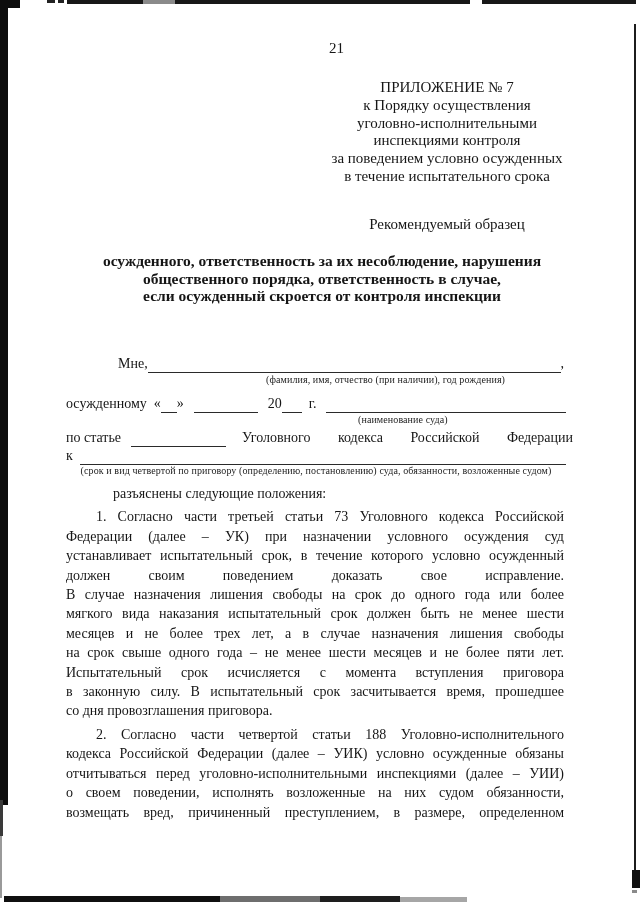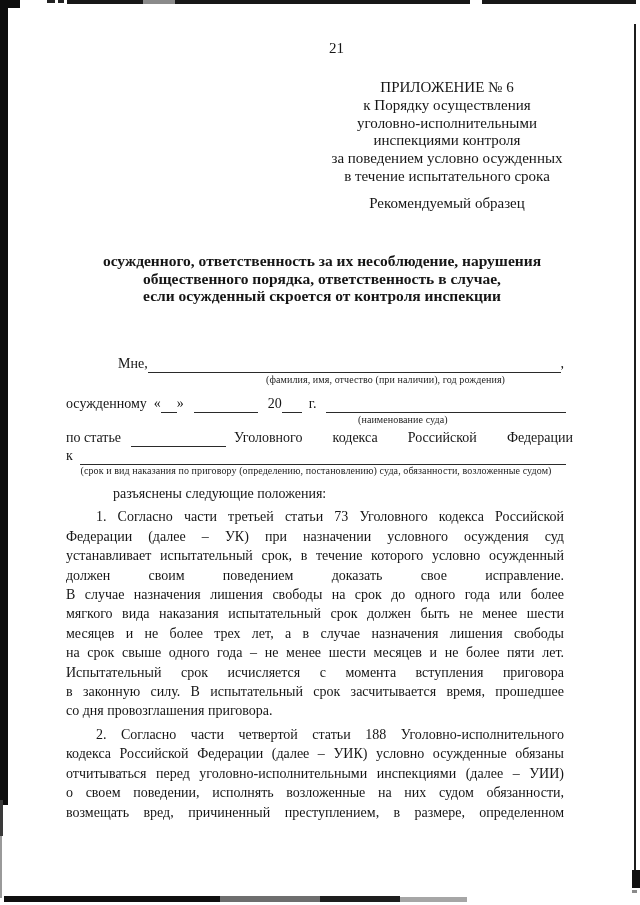--- a/index.html
+++ b/index.html
@@ -25,35 +25,35 @@
   .right-end{left:632px;top:870px;width:8px;height:18px;background:#111;}
   .right-dash{left:632px;top:890px;width:5px;height:3px;background:#8a8a8a;}
   .bot1{left:4px;top:896px;width:216px;height:6px;background:#101010;}
   .bot2{left:220px;top:896px;width:100px;height:6px;background:#6e6e6e;}
   .bot3{left:320px;top:896px;width:80px;height:6px;background:#1e1e1e;}
   .bot4{left:400px;top:897px;width:67px;height:5px;background:#a6a6a6;}
   
   .pagenum{position:absolute;left:329px;top:40px;font-size:15px;}
   .appendix{position:absolute;left:282px;top:79px;width:330px;text-align:center;
             font-size:15px;line-height:17.8px;}
-  .appendix .note{margin-top:9px;}
+  .appendix .note{margin-top:30px;}
   .heading{position:absolute;left:62px;top:252px;width:520px;text-align:center;
            font-weight:bold;font-size:15.5px;line-height:17.7px;}
   
   .frow{position:absolute;display:flex;align-items:flex-end;font-size:14px;line-height:19px;}
   .frow .lbl{white-space:pre;}
   .blank{border-bottom:1.4px solid #2a2a2a;height:4px;display:block;}
   .grow{flex:1 1 auto;}
   .row1{left:118px;top:354px;width:446px;}
   .row2{left:66px;top:394px;width:500px;text-align:right;}
   .row3{left:66px;top:428px;width:507px;}
   .row4{left:66px;top:446px;width:500px;}
   .b16{width:16px;} .b64{width:64px;} .b20{width:20px;} .b95{width:95px;}
   .sp{width:7px;} .sp2{width:10px;}
-  .just{flex:1 1 auto;text-align:justify;text-align-last:justify;margin-left:8px;}
+  .just{flex:1 1 auto;text-align:justify;text-align-last:justify;margin-left:16px;}
   .cap{position:absolute;font-size:10px;color:#222;letter-spacing:0.1px;}
   .cap1{left:266px;top:374px;}
   .cap2{left:358px;top:414px;}
   .cap3{left:66px;top:465px;width:500px;text-align:center;}
   
   .docbody{position:absolute;left:66px;top:484px;width:498px;font-size:14px;line-height:19.4px;}
   .tline{text-align:justify;text-align-last:justify;}
   .para{margin-top:4px;}
   .para .tline:first-child{text-indent:30px;}
   .para.endleft .tline:last-child{text-align-last:left;}
@@ -78,21 +78,21 @@
   <div class="art right-end"></div>
   <div class="art right-dash"></div>
   <div class="art bot1"></div>
   <div class="art bot2"></div>
   <div class="art bot3"></div>
   <div class="art bot4"></div>
 
   <div class="pagenum">21</div>
 
   <div class="appendix">
-    <div>ПРИЛОЖЕНИЕ № 6</div>
+    <div>ПРИЛОЖЕНИЕ № 7</div>
     <div>
         <div class="cline">к Порядку осуществления</div>
         <div class="cline">уголовно-исполнительными</div>
         <div class="cline">инспекциями контроля</div>
         <div class="cline">за поведением условно осужденных</div>
         <div class="cline">в течение испытательного срока</div>
       </div>
     <div class="note">Рекомендуемый образец</div>
   </div>
 
@@ -134,21 +134,21 @@
     <span class="sp2"></span>
     <span class="blank b95"></span>
     <span class="just">Уголовного кодекса Российской Федерации</span>
   </div>
 
   <div class="frow row4">
     <span class="lbl">к</span>
     <span class="sp"></span>
     <span class="blank grow"></span>
   </div>
-  <div class="cap cap3">(срок и вид наказания по приговору (определению, постановлению) суда, обязанности, возложенные судом)</div>
+  <div class="cap cap3">(срок и вид четвертой по приговору (определению, постановлению) суда, обязанности, возложенные судом)</div>
 
   <div class="docbody">
     <div class="intro">разъяснены следующие положения:</div>
     <div class="para endleft">
         <div class="tline">1. Согласно части третьей статьи 73 Уголовного кодекса Российской</div>
         <div class="tline">Федерации (далее – УК) при назначении условного осуждения суд</div>
         <div class="tline">устанавливает испытательный срок, в течение которого условно осужденный</div>
         <div class="tline">должен своим поведением доказать свое исправление.</div>
         <div class="tline">В случае назначения лишения свободы на срок до одного года или более</div>
         <div class="tline">мягкого вида наказания испытательный срок должен быть не менее шести</div>

